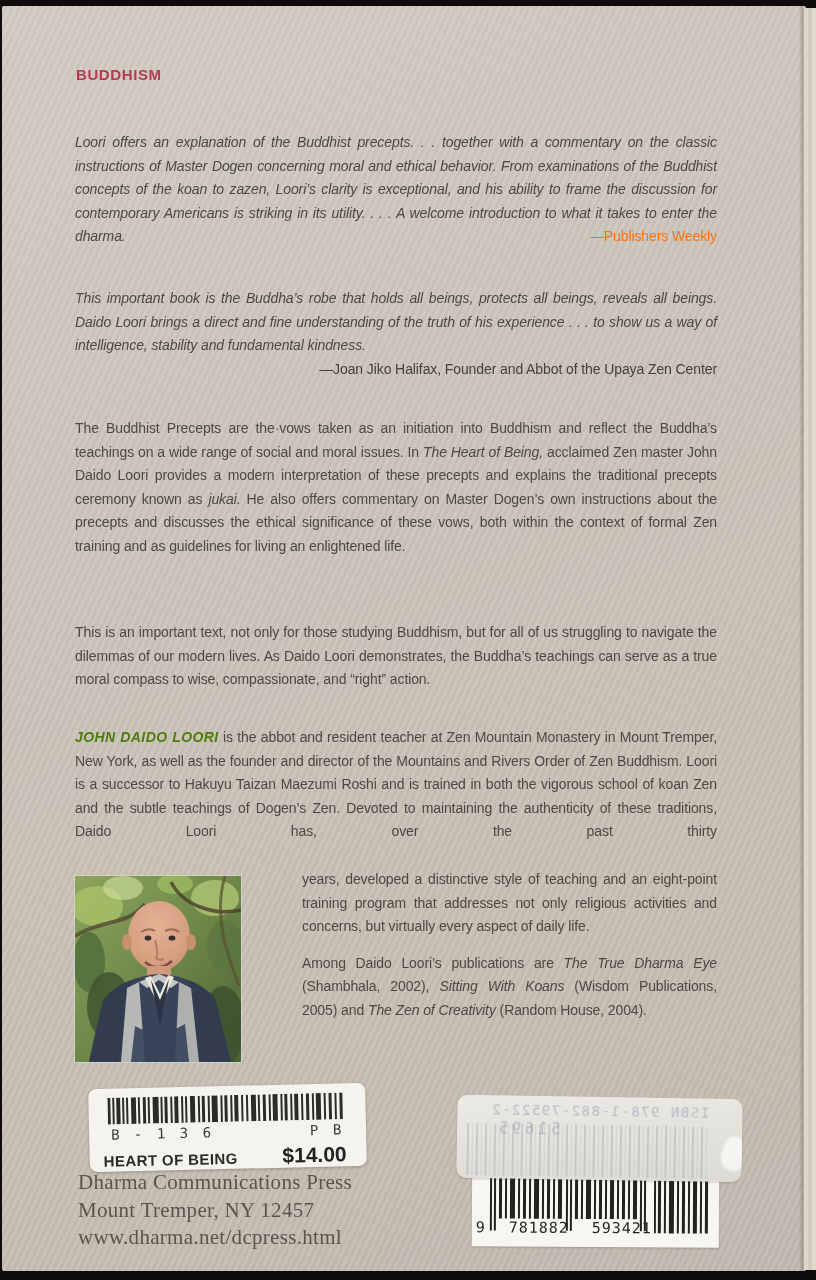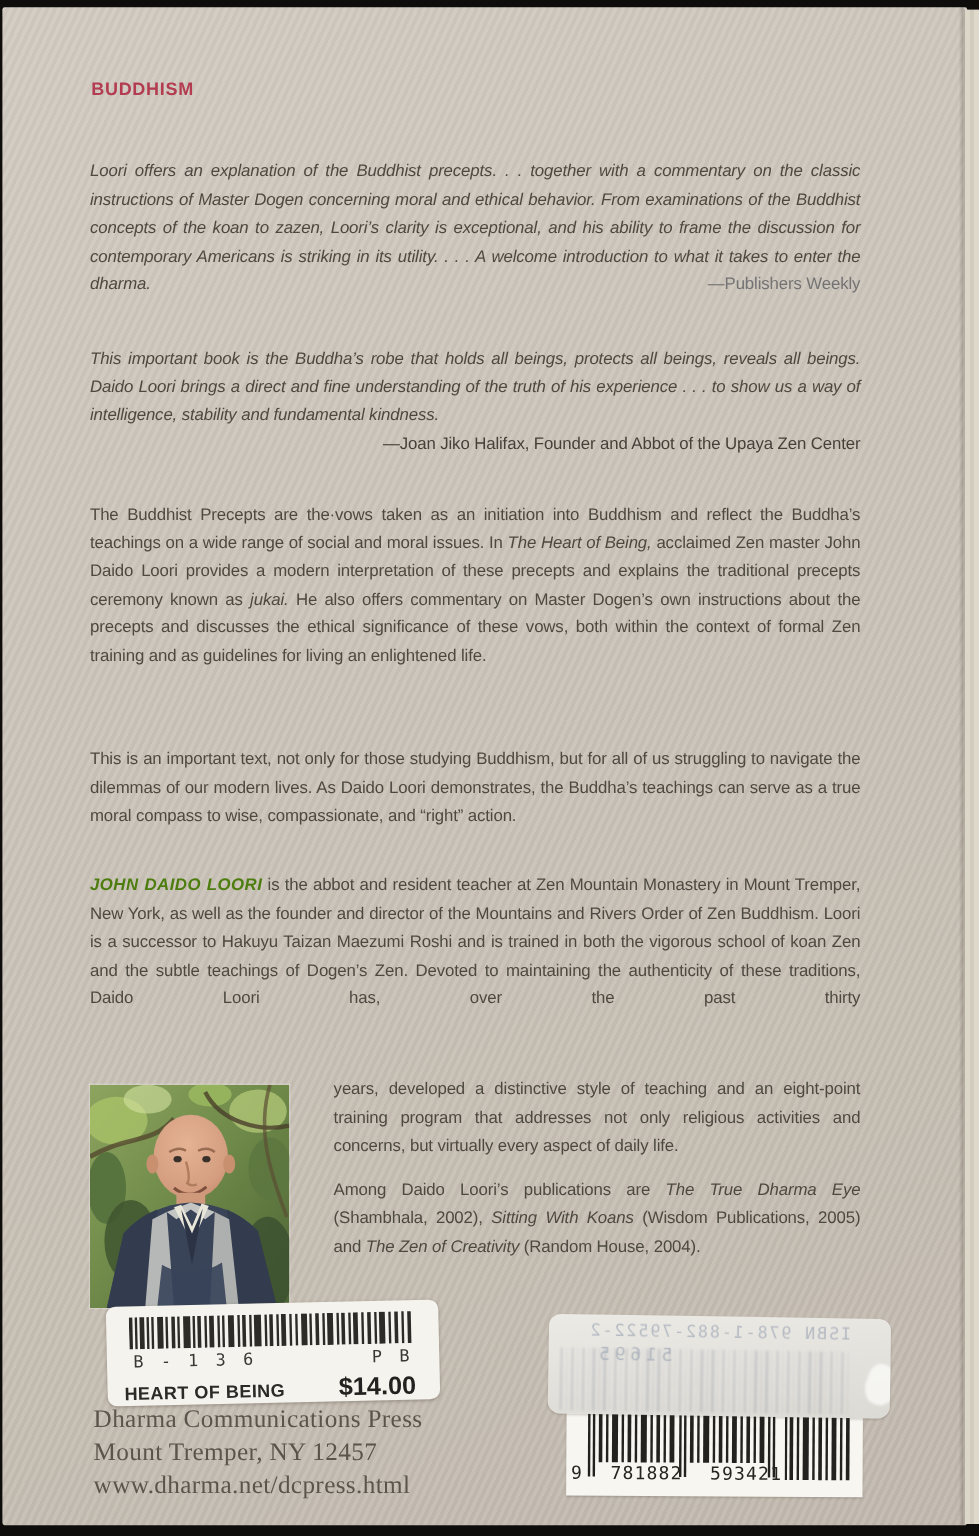--- a/index.html
+++ b/index.html
@@ -11,28 +11,28 @@
   .cover-texture{position:absolute;left:2px;top:6px;width:804px;height:1265px;pointer-events:none;
     background:repeating-linear-gradient(115deg,rgba(255,255,255,.045) 0 3px,rgba(0,0,0,.03) 3px 6px);
     border-radius:2px;}
   .cover-crease{position:absolute;left:799px;top:6px;width:4px;height:1265px;
     background:linear-gradient(90deg,rgba(0,0,0,0),rgba(90,80,70,.35));}
   .page-edge{position:absolute;left:803px;top:8px;width:13px;height:1262px;
     background:linear-gradient(90deg,#b3aca1 0 1px,#ddd7ca 1px 5px,#d2ccbf 5px 9px,#dfd9cc 9px 13px);}
 
   .txt{position:absolute;color:#4d4941;font-size:14px;line-height:23.5px;text-align:justify;letter-spacing:-0.1px;}
   .it{font-style:italic;}
-  .attr1{margin-top:-23.5px;text-align:right;font-style:normal;color:#737373;}
+  .attr1{margin-top:-23.5px;text-align:right;font-style:normal;color:#f97316;}
   .attr2{text-align:right;font-style:normal;color:#45413a;}
 
   .category{position:absolute;left:76px;top:66px;color:#b33c50;font-weight:bold;font-size:15px;letter-spacing:.6px;}
   .author-name{color:#4d7c0f;font-weight:bold;letter-spacing:.4px;font-style:italic;}
   .force-justify{text-align-last:justify;}
 
-  .media-row{position:absolute;left:75px;top:896px;width:642px;display:flex;}
+  .media-row{position:absolute;left:75px;top:868px;width:642px;display:flex;gap:24px;}
   .photo-frame{width:166px;height:186px;margin-top:8px;flex:none;box-shadow:0 0 0 1px rgba(255,255,255,.25);}
   .photo-frame svg{display:block;}
   .right-col{margin-left:37px;width:439px;}
   .right-col .para2{margin-top:13px;}
 
   
   .price-sticker{position:absolute;left:89px;top:1086px;width:277px;height:83px;background:#f5f3ed;
     border-radius:8px;transform:rotate(-1.3deg);box-shadow:0 1px 3px rgba(60,50,40,.35);
     padding:9px 14px 0 14px;box-sizing:border-box;color:#2e2d2a;}
   .ps-barcode{width:236px;height:27px;margin-left:5px;}

